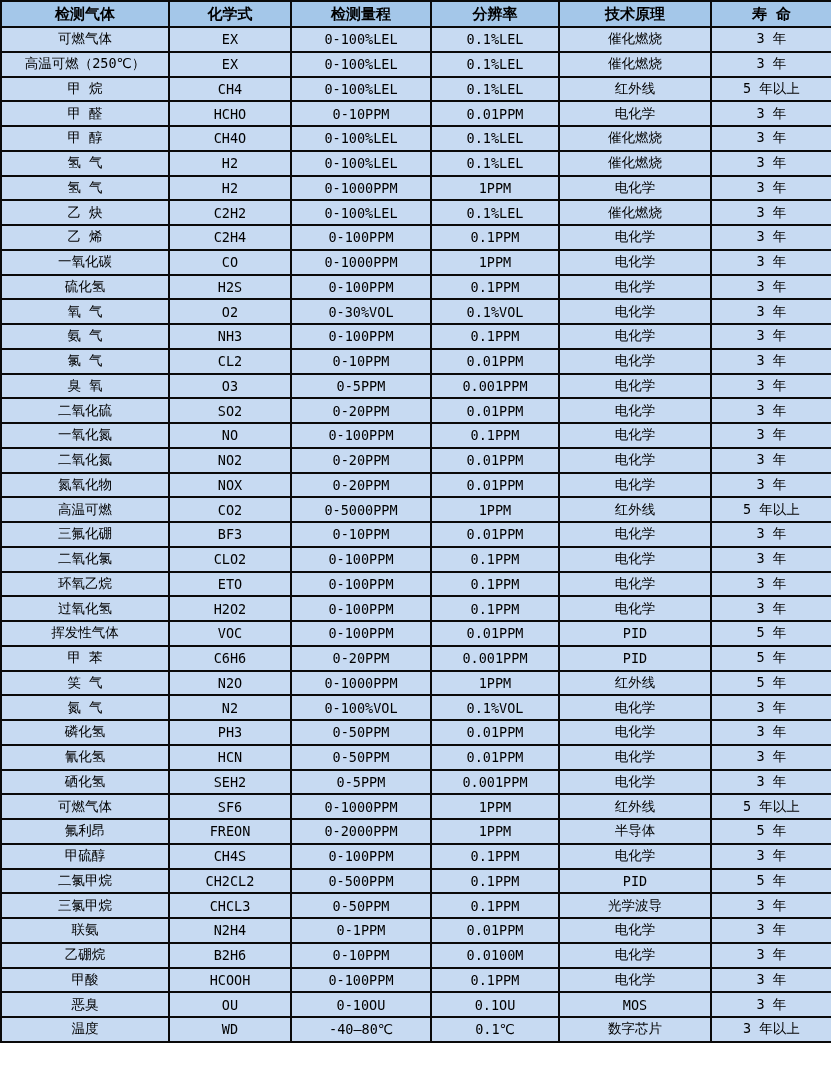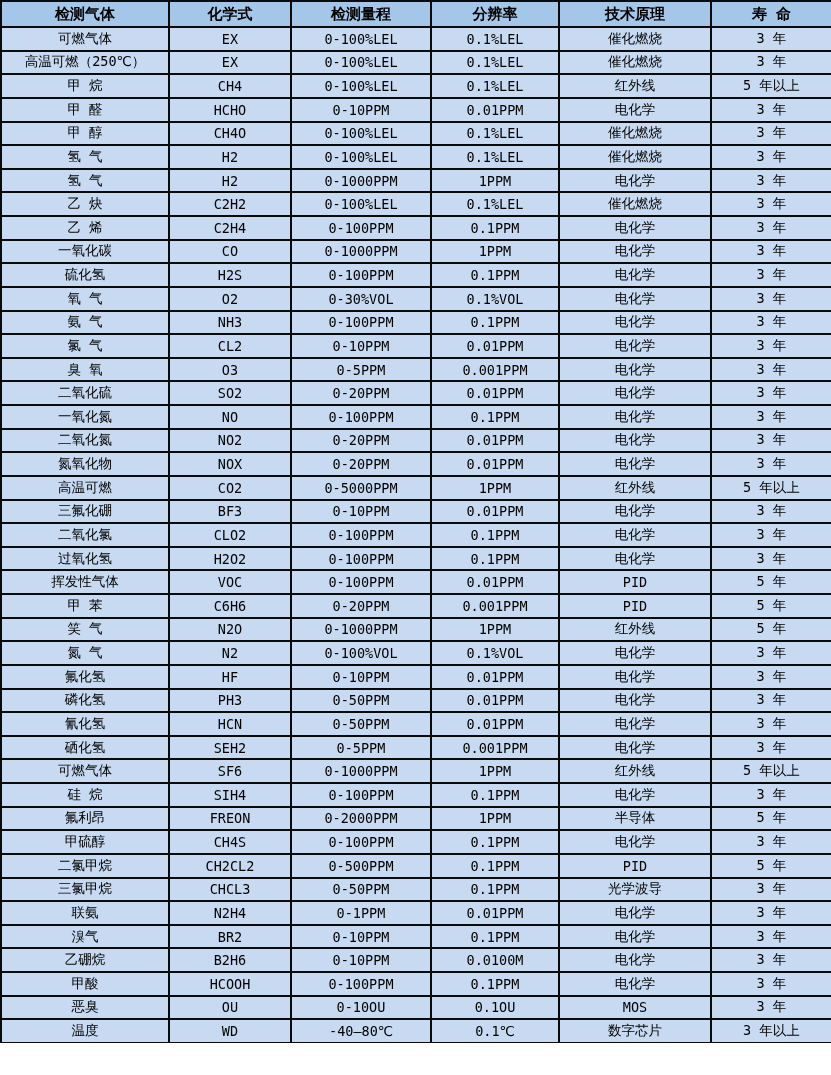--- a/index.html
+++ b/index.html
@@ -237,20 +237,28 @@
         </tr>
         <tr>
           <td>二氧化氯</td>
           <td>CLO2</td>
           <td>0-100PPM</td>
           <td>0.1PPM</td>
           <td>电化学</td>
           <td>3 年</td>
         </tr>
         <tr>
+          <td>环氧乙烷</td>
+          <td>ETO</td>
+          <td>0-100PPM</td>
+          <td>0.1PPM</td>
+          <td>电化学</td>
+          <td>3 年</td>
+        </tr>
+        <tr>
           <td>过氧化氢</td>
           <td>H2O2</td>
           <td>0-100PPM</td>
           <td>0.1PPM</td>
           <td>电化学</td>
           <td>3 年</td>
         </tr>
         <tr>
           <td>挥发性气体</td>
           <td>VOC</td>
@@ -277,28 +285,20 @@
         </tr>
         <tr>
           <td>氮 气</td>
           <td>N2</td>
           <td>0-100%VOL</td>
           <td>0.1%VOL</td>
           <td>电化学</td>
           <td>3 年</td>
         </tr>
         <tr>
-          <td>氟化氢</td>
-          <td>HF</td>
-          <td>0-10PPM</td>
-          <td>0.01PPM</td>
-          <td>电化学</td>
-          <td>3 年</td>
-        </tr>
-        <tr>
           <td>磷化氢</td>
           <td>PH3</td>
           <td>0-50PPM</td>
           <td>0.01PPM</td>
           <td>电化学</td>
           <td>3 年</td>
         </tr>
         <tr>
           <td>氰化氢</td>
           <td>HCN</td>
@@ -317,28 +317,20 @@
         </tr>
         <tr>
           <td>可燃气体</td>
           <td>SF6</td>
           <td>0-1000PPM</td>
           <td>1PPM</td>
           <td>红外线</td>
           <td>5 年以上</td>
         </tr>
         <tr>
-          <td>硅 烷</td>
-          <td>SIH4</td>
-          <td>0-100PPM</td>
-          <td>0.1PPM</td>
-          <td>电化学</td>
-          <td>3 年</td>
-        </tr>
-        <tr>
           <td>氟利昂</td>
           <td>FREON</td>
           <td>0-2000PPM</td>
           <td>1PPM</td>
           <td>半导体</td>
           <td>5 年</td>
         </tr>
         <tr>
           <td>甲硫醇</td>
           <td>CH4S</td>
@@ -361,28 +353,20 @@
           <td>0-50PPM</td>
           <td>0.1PPM</td>
           <td>光学波导</td>
           <td>3 年</td>
         </tr>
         <tr>
           <td>联氨</td>
           <td>N2H4</td>
           <td>0-1PPM</td>
           <td>0.01PPM</td>
-          <td>电化学</td>
-          <td>3 年</td>
-        </tr>
-        <tr>
-          <td>溴气</td>
-          <td>BR2</td>
-          <td>0-10PPM</td>
-          <td>0.1PPM</td>
           <td>电化学</td>
           <td>3 年</td>
         </tr>
         <tr>
           <td>乙硼烷</td>
           <td>B2H6</td>
           <td>0-10PPM</td>
           <td>0.0100M</td>
           <td>电化学</td>
           <td>3 年</td>

